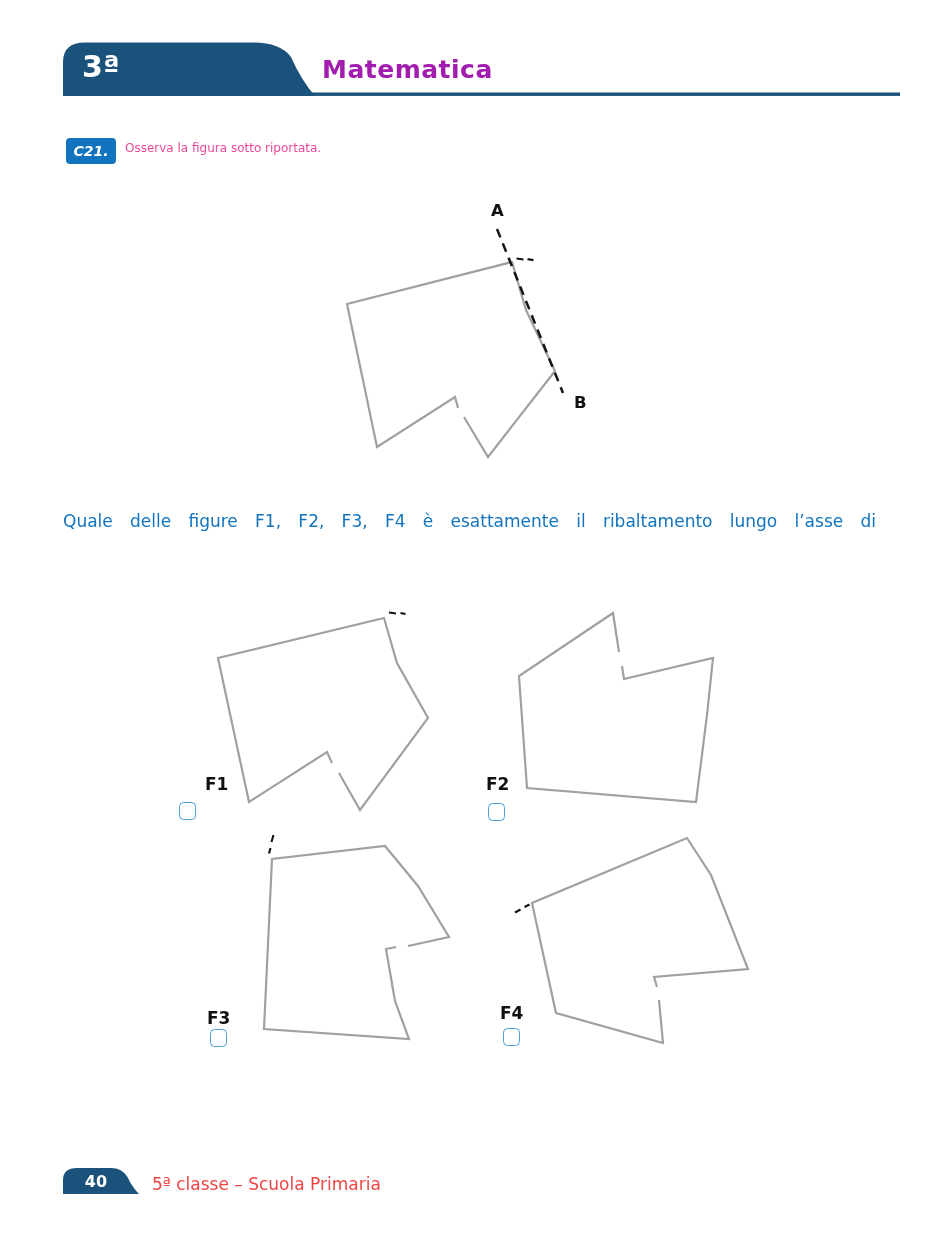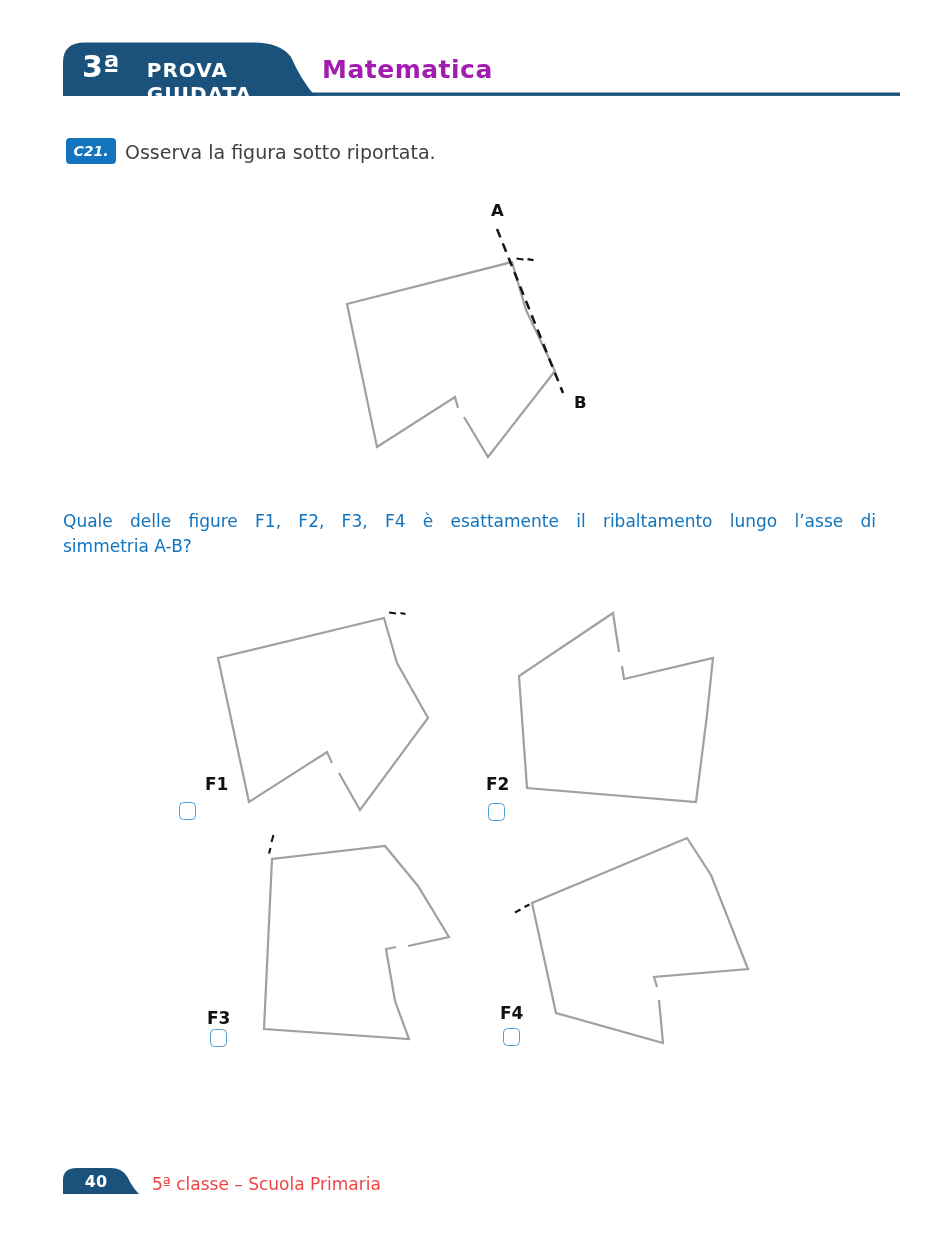--- a/index.html
+++ b/index.html
@@ -19,21 +19,21 @@
   .badge-num{ font-size:30px; font-weight:bold; }
   .badge-label{ font-size:20px; font-weight:bold; letter-spacing:1px; }
   .subject{ left:322px; top:55px; font-size:25px; font-weight:bold; color:#a21caf; letter-spacing:0.5px; }
 
   
   .qcode{
     left:66px; top:138px; width:50px; height:26px; background:#1274be;
     border-radius:4px; color:#ffffff; font-size:14px; font-weight:bold; font-style:italic;
     display:flex; align-items:center; justify-content:center;
   }
-  .qintro{ left:125px; top:141px; font-size:19px; color:#404040; }
+  .qintro{ left:125px; top:141px; font-size:12px; color:#ec4899; }
 
   
   .pt-label{ font-size:16.5px; font-weight:bold; color:#111111; }
 
   
   .prompt{ left:63px; top:509px; width:813px; color:#1274be; font-size:17px; line-height:25px; }
   .prompt .l1{ text-align:justify; text-align-last:justify; }
 
   
   .opt-label{ font-size:17px; font-weight:bold; color:#111111; }
@@ -73,33 +73,31 @@
     <path d="M 389,612.5 L 396,613.5 M 400.5,613 L 405.5,614"></path>
     <path d="M 273.5,835 L 271.5,842 M 270.5,848 L 269,853.5"></path>
     <path d="M 515,912.5 L 520.5,909.5 M 524.5,907 L 529.5,904.5"></path>
   </g>
 
   <path d="M 63,1194 L 63,1180 Q 63,1168 77,1168 L 111,1168 Q 122,1168 127.5,1177 Q 132,1187 139,1194 Z" fill="#1a527c"></path>
 </svg>
 
 <div class="abs badge-text">
   <span class="badge-num">3ª</span>
-  <span class="badge-label">PROVA GUIDATA</span>
 </div>
 <div class="abs subject">Matematica</div>
 
 <div class="abs qcode">C21.</div>
 <div class="abs qintro">Osserva la figura sotto riportata.</div>
 
 <div class="abs pt-label" style="left:491px; top:201px;">A</div>
 <div class="abs pt-label" style="left:574px; top:393px;">B</div>
 
 <div class="abs prompt">
   <div class="l1">Quale delle figure F1, F2, F3, F4 è esattamente il ribaltamento lungo l’asse di</div>
-  <div class="l2">simmetria A-B?</div>
 </div>
 
 <div class="abs opt-label" style="left:176px; top:774px;margin-left:29px;">F1</div>
 <div class="abs checkbox" style="left:179px; top:802px;"></div>
 
 <div class="abs opt-label" style="left:486px; top:774px;">F2</div>
 <div class="abs checkbox" style="left:488px; top:803px;"></div>
 
 <div class="abs opt-label" style="left:207px; top:1008px;">F3</div>
 <div class="abs checkbox" style="left:210px; top:1029px;"></div>

